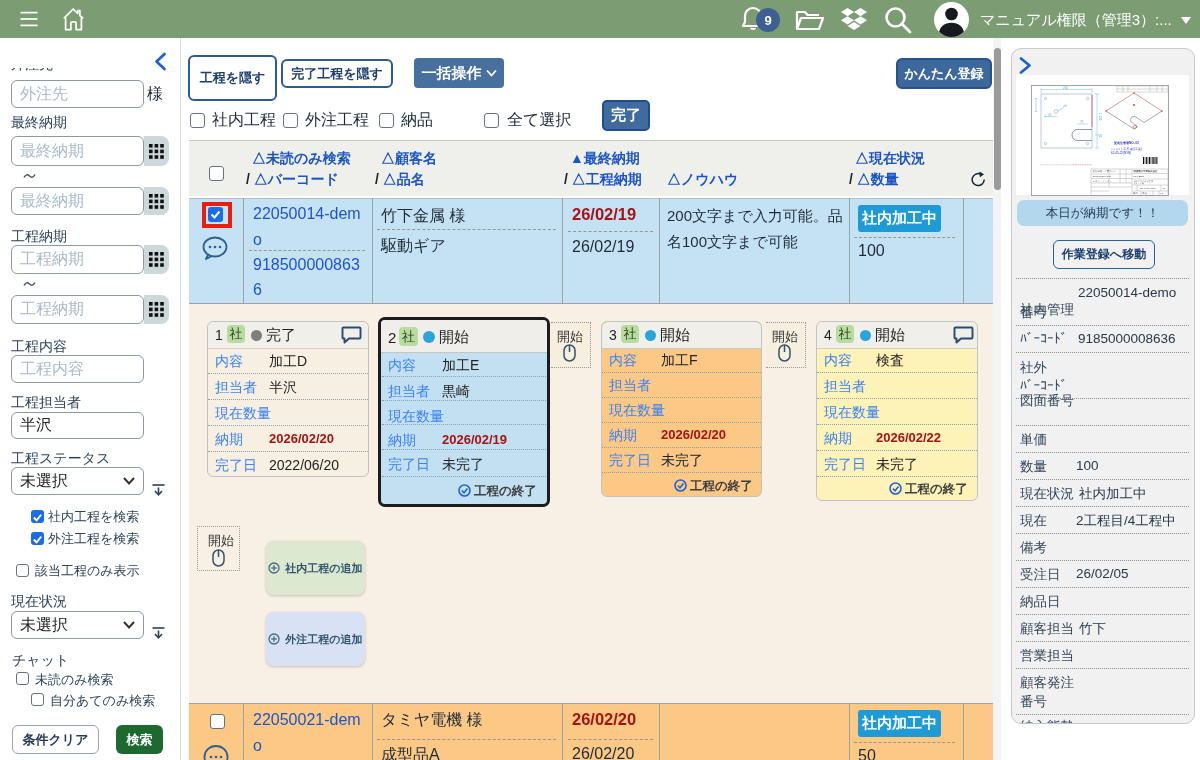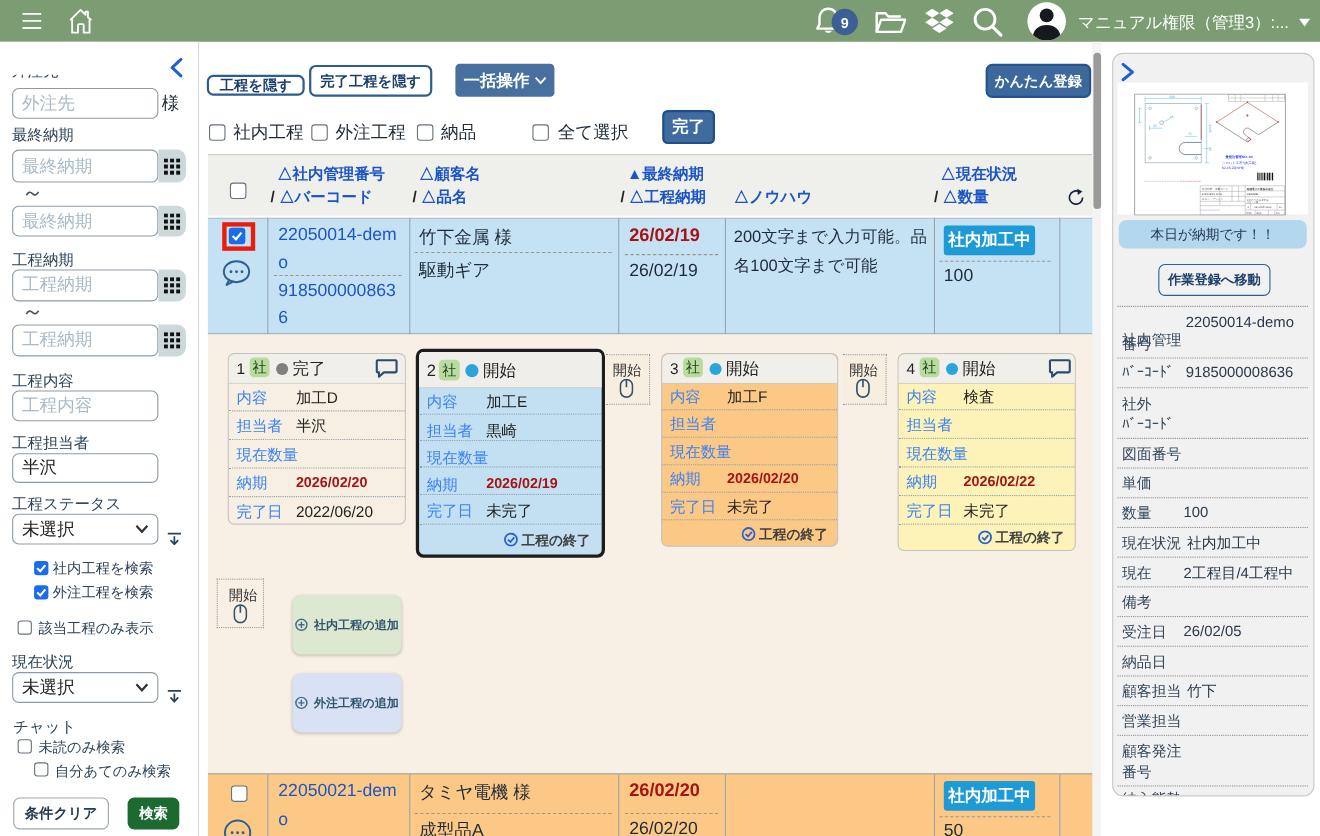--- a/index.html
+++ b/index.html
@@ -216,39 +216,39 @@
       </g>
   </svg>
   <div class="abs lbl" style="left:12px;top:652px;">チャット</div>
   <div class="abs cb" style="left:16px;top:672px;width:13px;height:13px;"></div>
   <div class="abs cbl" style="left:35px;top:671px;">未読のみ検索</div>
   <div class="abs cb" style="left:31px;top:693px;width:13px;height:13px;"></div>
   <div class="abs cbl" style="left:50px;top:692px;">自分あてのみ検索</div>
   <div class="abs" style="left:12px;top:725px;width:87px;height:29px;box-sizing:border-box;background:#fff;border:1px solid #9aa5ad;border-radius:6px;display:flex;align-items:center;justify-content:center;font-size:13px;font-weight:bold;color:#253b52;">条件クリア</div>
   <div class="abs" style="left:116px;top:725px;width:47px;height:29px;background:#1c6a30;border-radius:6px;display:flex;align-items:center;justify-content:center;font-size:13px;font-weight:bold;color:#fff;">検索</div>
 
-  <div class="abs btn-o" style="left:188px;top:68px;width:89px;height:19px;">工程を隠す</div>
+  <div class="abs btn-o" style="left:188px;top:55px;width:89px;height:46px;">工程を隠す</div>
   <div class="abs btn-o" style="left:281px;top:59px;width:112px;height:29px;">完了工程を隠す</div>
   <div class="abs btn-f" style="left:414px;top:58px;width:90px;height:30px;">一括操作&nbsp;<svg width="11" height="8" viewBox="0 0 11 8">
         <path d="M1 1.5 L5.5 6.5 L10 1.5" fill="none" stroke="#fff" stroke-width="1.8"></path>
       </svg></div>
   <div class="abs" style="left:896px;top:58px;width:96px;height:31px;box-sizing:border-box;background:#3d689b;border:2px solid #27538c;border-radius:6px;display:flex;align-items:center;justify-content:center;font-size:13px;font-weight:bold;color:#fff;">かんたん登録</div>
   <div class="abs cb" style="left:190px;top:113px;width:15px;height:15px;border-radius:3px;"></div>
   <div class="abs cklbl" style="left:212px;top:110px;">社内工程</div>
   <div class="abs cb" style="left:283px;top:113px;width:15px;height:15px;border-radius:3px;"></div>
   <div class="abs cklbl" style="left:305px;top:110px;">外注工程</div>
   <div class="abs cb" style="left:379px;top:113px;width:15px;height:15px;border-radius:3px;"></div>
   <div class="abs cklbl" style="left:401px;top:110px;">納品</div>
   <div class="abs cb" style="left:484px;top:113px;width:15px;height:15px;border-radius:3px;"></div>
   <div class="abs cklbl" style="left:507px;top:110px;">全て選択</div>
   <div class="abs" style="left:602px;top:100px;width:48px;height:31px;box-sizing:border-box;background:#3f6b9e;border:2px solid #1f4e8c;border-radius:5px;display:flex;align-items:center;justify-content:center;font-size:15px;font-weight:bold;color:#fff;">完了</div>
 
   <div class="abs" style="left:189px;top:140px;width:806px;height:56px;background:#efefec;border-top:1px solid #c8c8c8;box-sizing:border-box;"></div>
   <div class="abs cb" style="left:209px;top:166px;width:15px;height:15px;border-radius:3px;"></div>
-  <div class="abs hdrtxt" style="left:252px;top:150px;">△社内管理番号</div>
+  <div class="abs hdrtxt" style="left:252px;top:150px;">△未読のみ検索</div>
   <div class="abs hdrtxt" style="left:246px;top:171px;"><span class="sl">/</span> △バーコード</div>
   <div class="abs hdrtxt" style="left:381px;top:150px;">△顧客名</div>
   <div class="abs hdrtxt" style="left:375px;top:171px;"><span class="sl">/</span> △品名</div>
   <div class="abs hdrtxt" style="left:570px;top:150px;">▲最終納期</div>
   <div class="abs hdrtxt" style="left:564px;top:171px;"><span class="sl">/</span> △工程納期</div>
   <div class="abs hdrtxt" style="left:667px;top:171px;">△ノウハウ</div>
   <div class="abs hdrtxt" style="left:855px;top:150px;">△現在状況</div>
   <div class="abs hdrtxt" style="left:849px;top:171px;"><span class="sl">/</span> △数量</div>
   <svg class="abs" style="left:971px;top:170px" width="15" height="17" viewBox="0 0 15 17">
     <path d="M13.2 9.6 A6 6 0 1 1 9.8 4.2" fill="none" stroke="#16243a" stroke-width="1.5"></path>
@@ -588,21 +588,21 @@
   <div class="abs kv-l" style="left:1020px;top:285px;margin-top:16px;">社内管理</div>
   <div class="abs kv-v" style="left:1078px;top:285px;">22050014-demo</div>
   <div class="abs kv-l" style="left:1020px;top:304px;">番号</div>
   <div class="abs rdot" style="left:1016px;top:325px;width:173px;"></div>
   <div class="abs kv-l" style="left:1020px;top:331px;">ﾊﾞｰｺｰﾄﾞ</div>
   <div class="abs kv-v" style="left:1078px;top:331px;">9185000008636</div>
   <div class="abs rdot" style="left:1016px;top:352px;width:173px;"></div>
   <div class="abs kv-l" style="left:1020px;top:359px;">社外</div>
   <div class="abs kv-l" style="left:1020px;top:378px;">ﾊﾞｰｺｰﾄﾞ</div>
   <div class="abs rdot" style="left:1016px;top:398px;width:173px;"></div>
-  <div class="abs kv-l" style="left:1020px;top:404px;text-align:right;">図面番号</div>
+  <div class="abs kv-l" style="left:1020px;top:392px;text-align:right;">図面番号</div>
   <div class="abs rdot" style="left:1016px;top:425px;width:173px;"></div>
   <div class="abs kv-l" style="left:1020px;top:431px;">単価</div>
   <div class="abs rdot" style="left:1016px;top:452px;width:173px;"></div>
   <div class="abs kv-l" style="left:1020px;top:458px;">数量</div>
   <div class="abs kv-v" style="left:1076px;top:458px;">100</div>
   <div class="abs rdot" style="left:1016px;top:479px;width:173px;"></div>
   <div class="abs kv-l" style="left:1020px;top:485px;">現在状況</div>
   <div class="abs kv-v" style="left:1079px;top:485px;">社内加工中</div>
   <div class="abs rdot" style="left:1016px;top:506px;width:173px;"></div>
   <div class="abs kv-l" style="left:1020px;top:512px;">現在</div>

